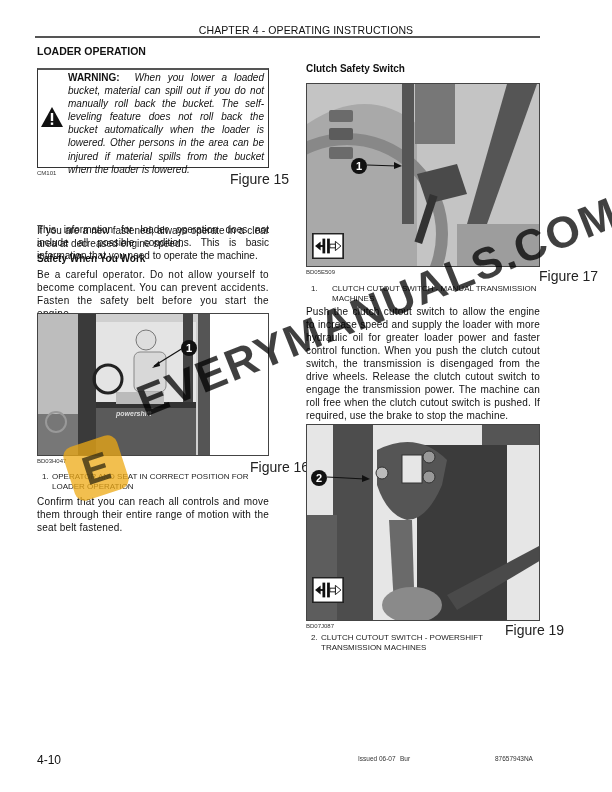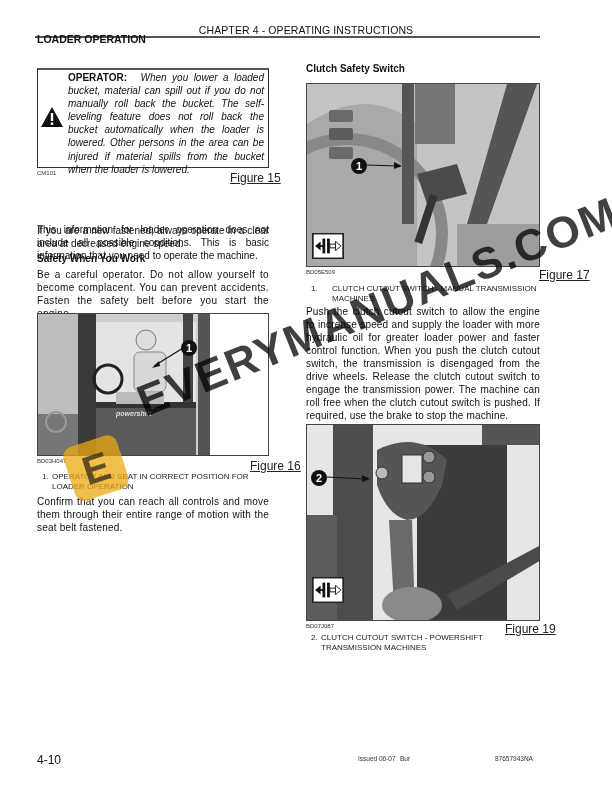--- a/index.html
+++ b/index.html
@@ -5,21 +5,21 @@
   html, body { margin: 0; padding: 0; background: #ffffff; }
   body { width: 612px; height: 792px; position: relative; overflow: hidden;
          font-family: "Liberation Sans", sans-serif; color: #111; }
   .abs { position: absolute; }
   .chapter { left: 0; width: 612px; top: 24px; text-align: center; font-size: 10.5px; letter-spacing: 0.1px; }
   .rule { left: 35px; top: 36px; width: 505px; height: 2px; background: #555; }
   .h-sec { font-weight: bold; font-size: 10.5px; }
   .h-sub { font-weight: bold; font-size: 10px; }
   .body { font-size: 10px; line-height: 13px; text-align: justify; }
   .small { font-size: 6px; color: #333; }
-  .figlbl { font-size: 12px; color: #222; text-decoration: underline; }
+  .figlbl { font-size: 14px; color: #222; }
   .caption { font-size: 8px; line-height: 10px; color: #222; }
   .warn-box { left: 37px; top: 68px; width: 232px; height: 100px; border: 1px solid #333; border-top: 2px solid #555; box-sizing: border-box; }
   .warn-text { left: 68px; top: 71px; width: 196px; font-size: 10px; line-height: 13.1px; text-align: justify; }
   .warn-text i { font-style: italic; margin-left: 8px; }
   .warn-text b { font-weight: bold; }
   .photo { border: 1px solid #444; box-sizing: border-box; overflow: hidden; }
   .badge { width: 16px; height: 16px; border-radius: 50%; background: #111; color: #fff; font-weight: bold;
            font-size: 11px; text-align: center; line-height: 16px; }
   .icon-box { width: 32px; height: 26px; background: #fff; border: 1px solid #222; box-sizing: border-box; }
   .watermark { left: 130px; top: 380px; font-size: 44px; font-weight: bold; color: rgba(0,0,0,0.75);
@@ -29,29 +29,29 @@
   .wm-logo span { display:block; font-size: 40px; font-weight: bold; color: rgba(60,50,20,0.8); text-align:center; line-height:56px; }
   .footer { font-size: 12px; }
   .footer-sm { font-size: 6.5px; color: #333; }
 </style>
 </head>
 <body>
 
 <div class="abs chapter">CHAPTER 4 - OPERATING INSTRUCTIONS</div>
 <div class="abs rule"></div>
 
-<div class="abs h-sec" style="left:37px;top:33px;">LOADER OPERATION</div>
+<div class="abs h-sec" style="left:37px;top:45px;">LOADER OPERATION</div>
 
 <div class="abs warn-box"></div>
 <svg class="abs" style="left:40px;top:106px;" width="24" height="22" viewBox="0 0 24 22">
   <polygon points="12,1 23,21 1,21" fill="#111"></polygon>
   <rect x="10.8" y="7" width="2.4" height="8" fill="#fff"></rect>
   <rect x="10.8" y="16.5" width="2.4" height="2.4" fill="#fff"></rect>
 </svg>
-<div class="abs warn-text"><b>OPERATOR:</b> <i>When you lower a loaded bucket, material can spill out if you do not manually roll back the bucket. The self-leveling feature does not roll back the bucket automatically when the loader is lowered. Other persons in the area can be injured if material spills from the bucket when the loader is lowered.</i></div>
+<div class="abs warn-text"><b>WARNING:</b> <i>When you lower a loaded bucket, material can spill out if you do not manually roll back the bucket. The self-leveling feature does not roll back the bucket automatically when the loader is lowered. Other persons in the area can be injured if material spills from the bucket when the loader is lowered.</i></div>
 <div class="abs small" style="left:37px;top:170px;">CM101</div>
 <div class="abs figlbl" style="left:230px;top:171px;">Figure 15</div>
 
 <div class="abs body" style="left:37px;top:183px;width:232px;margin-top:40px;">This information for loader operation does not include all possible conditions. This is basic information that you need to operate the machine.</div>
 <div class="abs body" style="left:37px;top:224px;width:232px;">If you are a new fastened, always operate in a clear area at decreased engine speed.</div>
 <div class="abs h-sub" style="left:37px;top:253px;">Safety When You Work</div>
 <div class="abs body" style="left:37px;top:268px;width:232px;letter-spacing:0.35px;">Be a careful operator. Do not allow yourself to become complacent. You can prevent accidents. Fasten the safety belt before you start the engine.</div>
 
 <div class="abs photo" style="left:37px;top:313px;width:232px;height:143px;background:#fff;">
   <svg width="232" height="143" viewBox="0 0 232 143">

